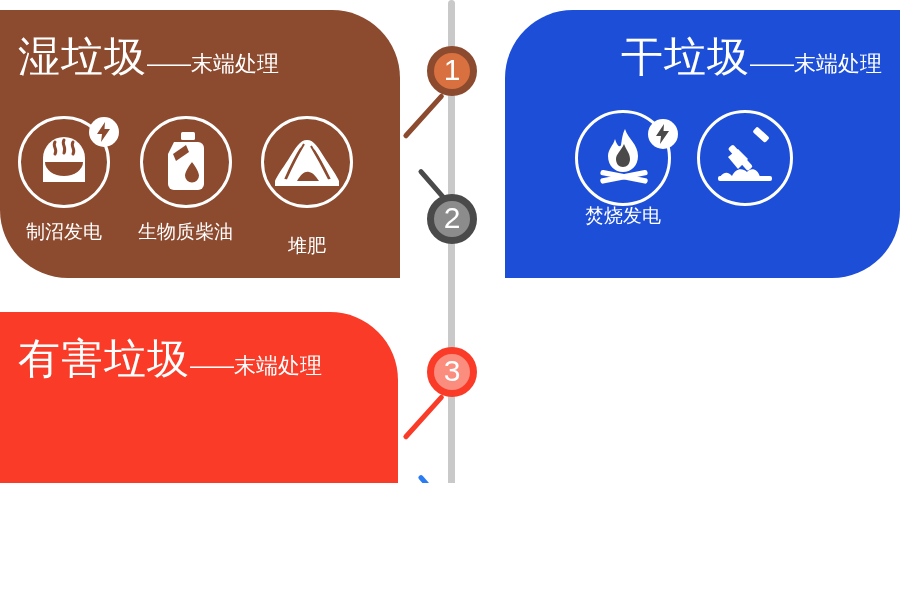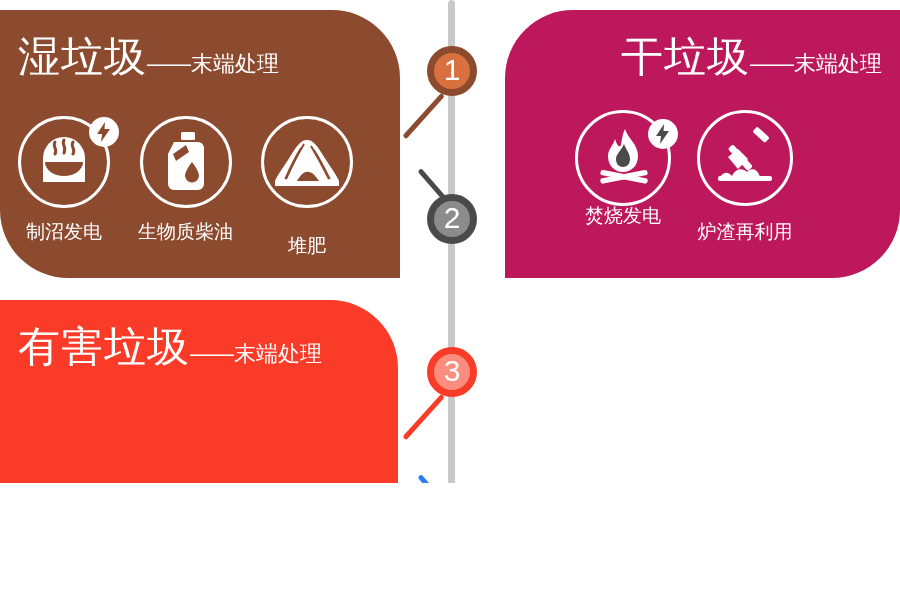--- a/index.html
+++ b/index.html
@@ -69,25 +69,25 @@
     box-sizing: border-box;
     z-index: 4;
   }
   #panel-wet {
     left: 0px; top: 10px; width: 400px; height: 268px;
     background: #8c4a2f;
     border-radius: 0 68px 0 68px;
   }
   #panel-dry {
     left: 505px; top: 10px; width: 395px; height: 268px;
-    background: #be185d;
+    background: #1d4ed8;
     border-radius: 68px 0 68px 0;
   }
   #panel-hazard {
-    left: 0px; top: 300px; width: 398px; height: 278px;
+    left: 0px; top: 312px; width: 398px; height: 278px;
     background: #f93b28;
     border-radius: 0 68px 0 68px;
   }
   #panel-recycle {
     left: 505px; top: 312px; width: 395px; height: 278px;
     background: #2b7bf3;
     border-radius: 68px 0 68px 0;
   }
 
   .panel-title {
@@ -251,21 +251,20 @@
       <div class="icon-cell">
         <div class="icon-circle" style="width:96px;height:96px;">
           <svg width="62" height="62" viewBox="0 0 62 62">
             <rect x="39" y="4" width="17" height="7" rx="2" fill="#ffffff" transform="rotate(42 47 7)"></rect>
             <rect x="23" y="16" width="7" height="30" rx="2" fill="#ffffff" transform="rotate(-42 26 31)"></rect>
             <path d="M14 30 L24 22 L34 32 L24 42 Z" fill="#ffffff"></path>
             <path d="M6 50 C10 44 15 45 18 49 C21 42 28 40 33 45 C37 40 44 42 46 50 Z" fill="#ffffff"></path>
             <rect x="4" y="49" width="54" height="5" rx="2" fill="#ffffff"></rect>
           </svg>
         </div>
-        <div class="icon-label" style="margin-top:16px;">炉渣再利用</div>
       </div>
 
     </div>
   </div>
 
   <div class="panel" id="panel-hazard">
     <div class="panel-title" id="title-hazard">
       <span class="main">有害垃圾</span><span class="sub">——末端处理</span>
     </div>
 

